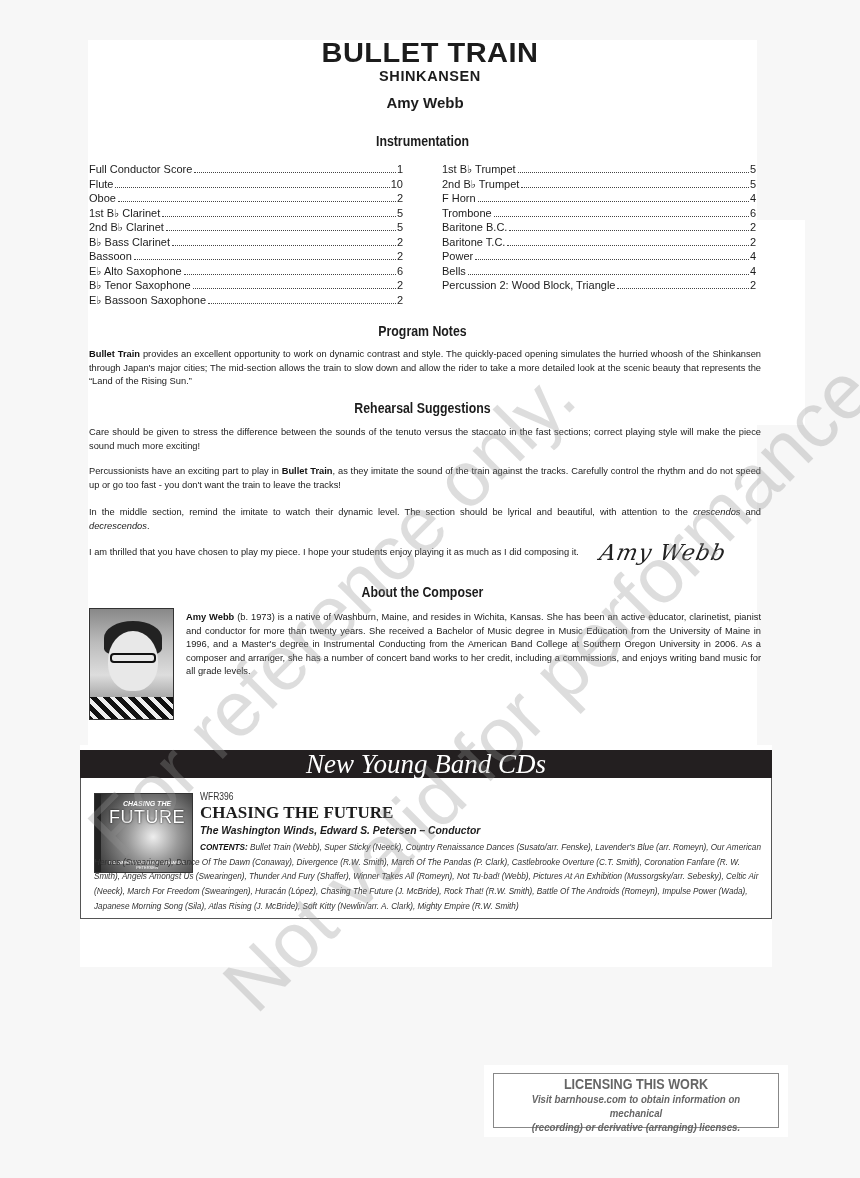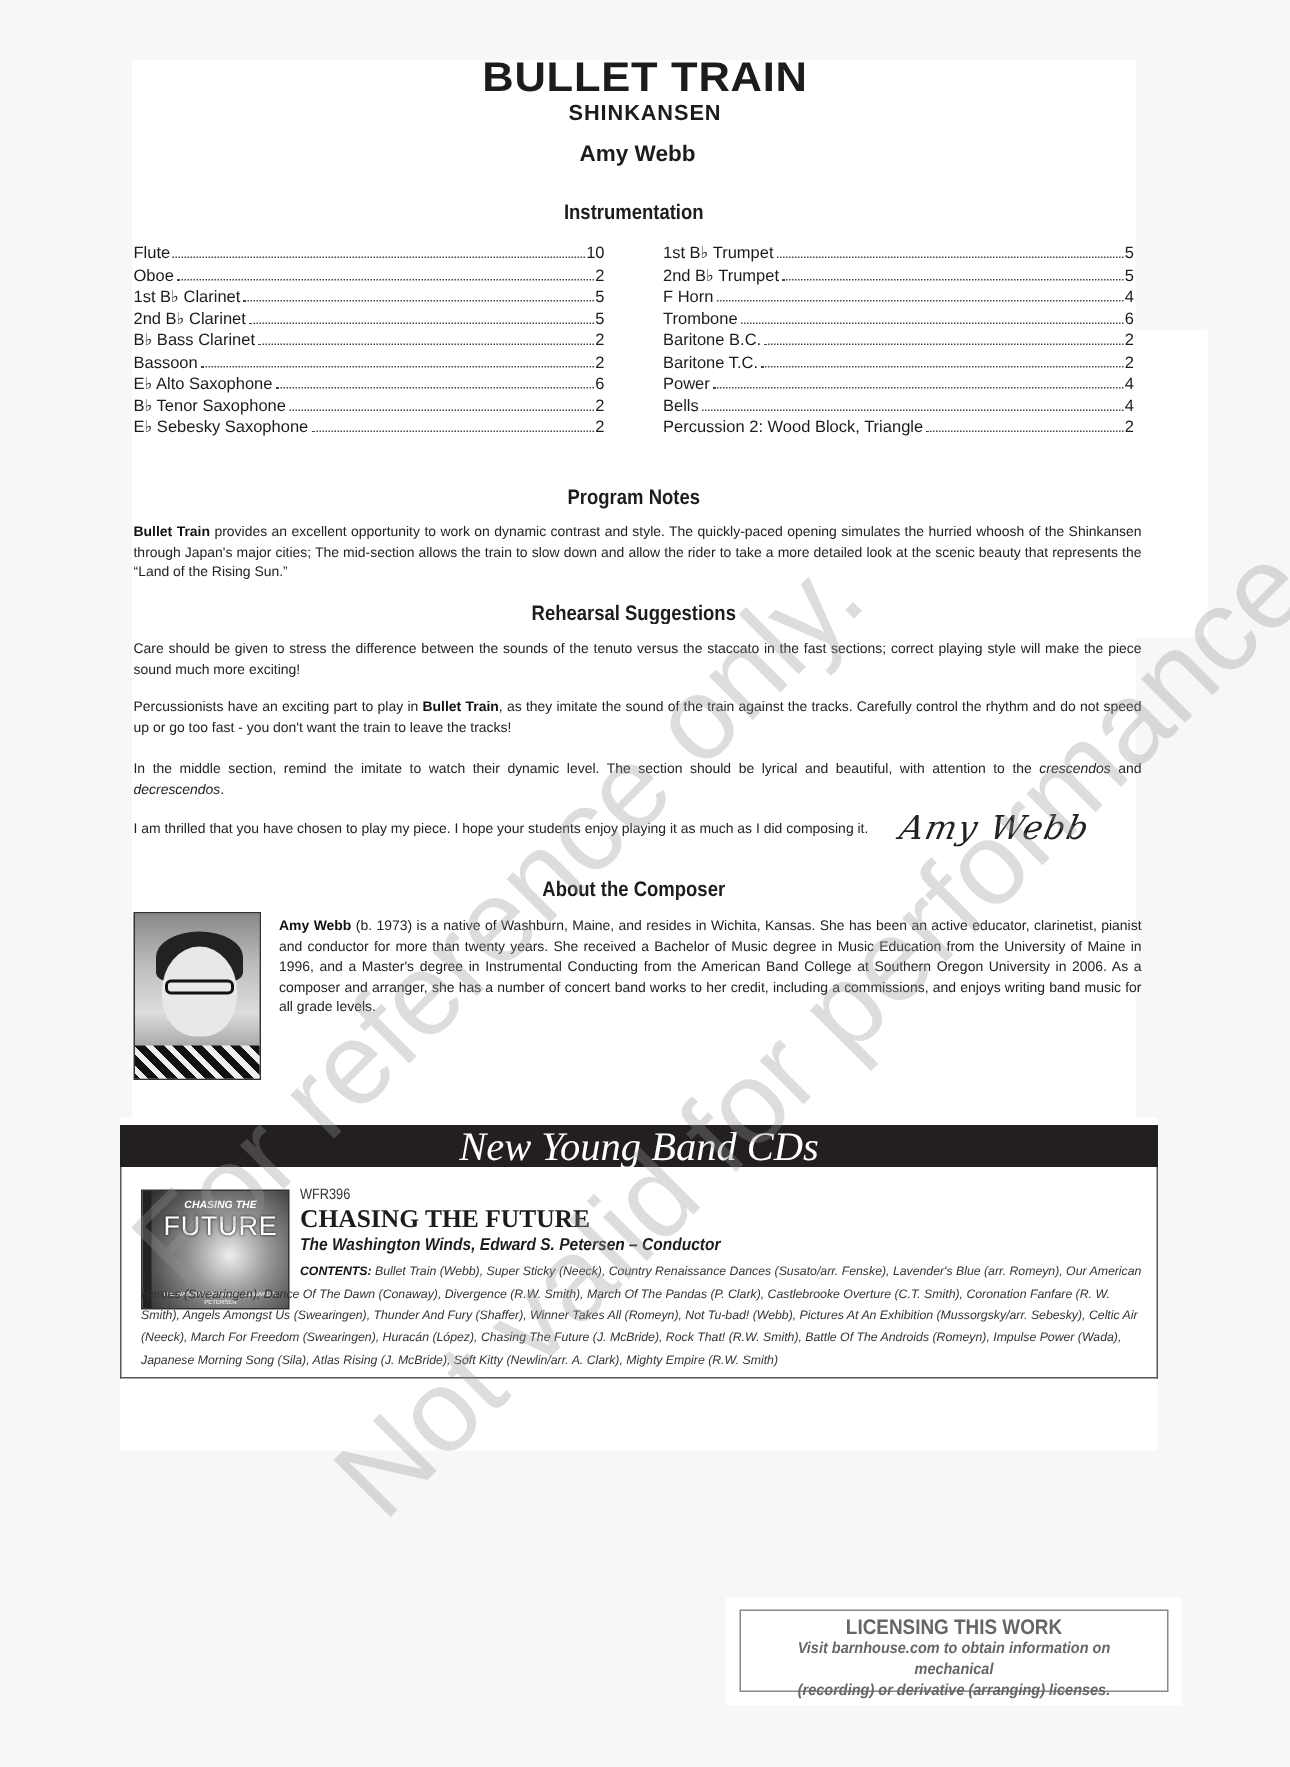--- a/index.html
+++ b/index.html
@@ -74,20 +74,25 @@
 <div class="lower-panel"></div>
 
 <div class="title">BULLET TRAIN</div>
 <div class="subtitle">SHINKANSEN</div>
 <div class="composer">Amy Webb</div>
 
 <div class="h2" style="top:133px;">Instrumentation</div>
 
 <div class="instr-col left" id="instr-left">
     <div class="instr-row">
+      <span class="instr-name">Full Conductor Score</span>
+      <span class="instr-dots"></span>
+      <span class="instr-count">1</span>
+    </div>
+    <div class="instr-row">
       <span class="instr-name">Flute</span>
       <span class="instr-dots"></span>
       <span class="instr-count">10</span>
     </div>
     <div class="instr-row">
       <span class="instr-name">Oboe</span>
       <span class="instr-dots"></span>
       <span class="instr-count">2</span>
     </div>
     <div class="instr-row">
@@ -114,21 +119,21 @@
       <span class="instr-name">E♭ Alto Saxophone</span>
       <span class="instr-dots"></span>
       <span class="instr-count">6</span>
     </div>
     <div class="instr-row">
       <span class="instr-name">B♭ Tenor Saxophone</span>
       <span class="instr-dots"></span>
       <span class="instr-count">2</span>
     </div>
     <div class="instr-row">
-      <span class="instr-name">E♭ Sebesky Saxophone</span>
+      <span class="instr-name">E♭ Bassoon Saxophone</span>
       <span class="instr-dots"></span>
       <span class="instr-count">2</span>
     </div>
   </div>
 <div class="instr-col right" id="instr-right">
     <div class="instr-row">
       <span class="instr-name">1st B♭ Trumpet</span>
       <span class="instr-dots"></span>
       <span class="instr-count">5</span>
     </div>

